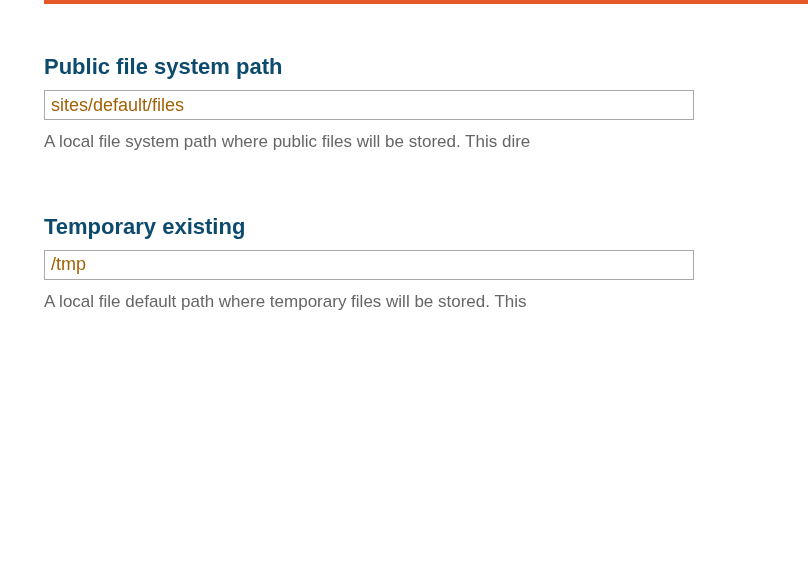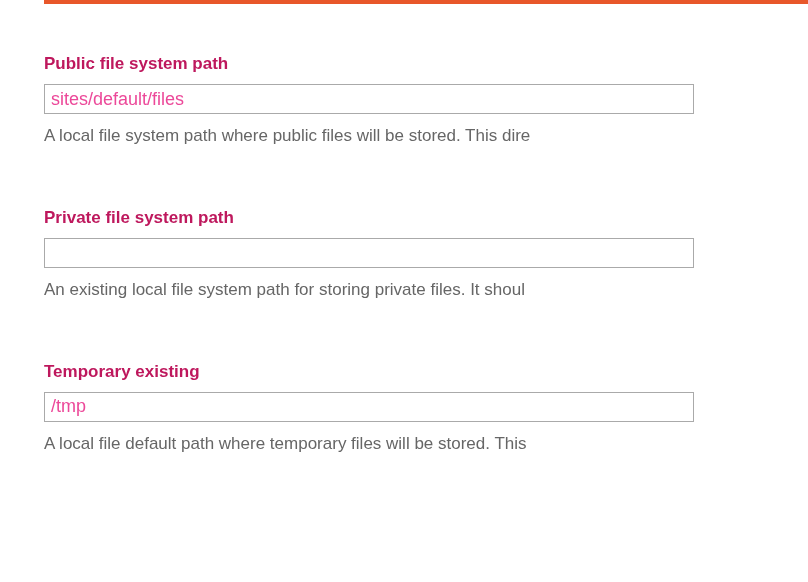--- a/index.html
+++ b/index.html
@@ -20,32 +20,32 @@
       margin-left: 44px;
     }
     .form-container {
       padding-left: 44px;
     }
     .form-item {
       margin-bottom: 60px;
     }
     .form-label {
       display: block;
-      font-size: 17px;
+      font-size: 22px;
       font-weight: bold;
-      color: #be185d;
+      color: #0c4a6e;
       margin-bottom: 10px;
     }
     .form-input {
       width: 650px;
       height: 30px;
       padding: 4px 6px;
       font-size: 18px;
       font-family: "Lucida Grande", "Lucida Sans Unicode", Verdana, sans-serif;
-      color: #ec4899;
+      color: #a16207;
       border: 1px solid #aaa;
       background: #fff;
       outline: none;
     }
     .form-description {
       font-size: 17px;
       color: #666;
       margin-top: 10px;
       line-height: 1.4;
       white-space: nowrap;
@@ -57,25 +57,20 @@
 <div class="top-border"></div>
 
 <div class="form-container">
 
   <div class="form-item">
     <label class="form-label">Public file system path</label>
     <input type="text" class="form-input" value="sites/default/files" style="">
     <div class="form-description">A local file system path where public files will be stored. This dire</div>
   </div>
 
-  <div class="form-item">
-    <label class="form-label">Private file system path</label>
-    <input type="text" class="form-input" value="" style="">
-    <div class="form-description">An existing local file system path for storing private files. It shoul</div>
-  </div>
 
   <div class="form-item">
     <label class="form-label">Temporary existing</label>
     <input type="text" class="form-input" value="/tmp" style="">
     <div class="form-description">A local file default path where temporary files will be stored. This</div>
   </div>
 
 </div>
 
 </body></html>

